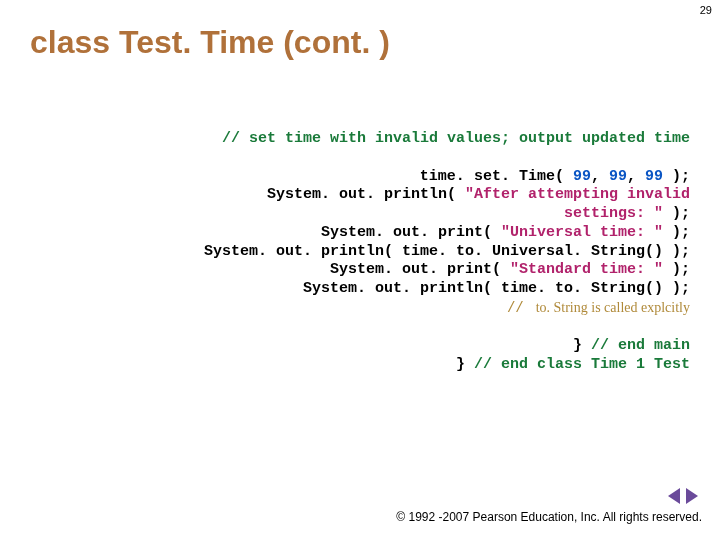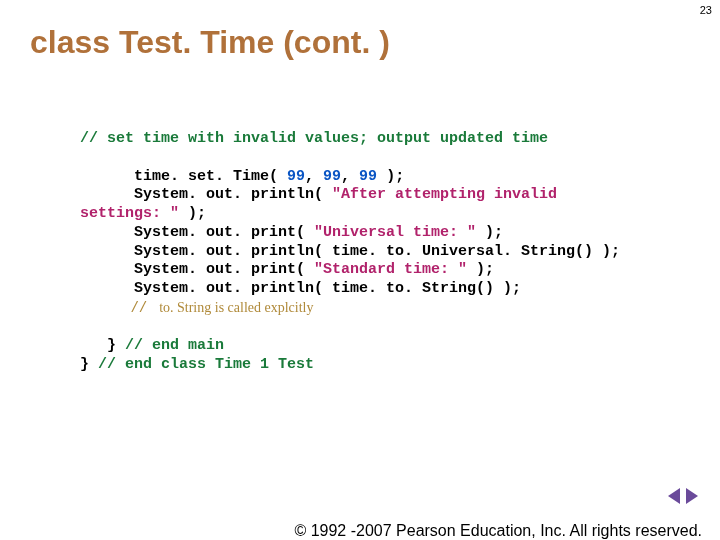--- a/index.html
+++ b/index.html
@@ -31,41 +31,42 @@
     position: absolute;
     top: 130px;
     left: 80px;
     right: 30px;
     font-family: "Courier New", Courier, monospace;
     font-size: 15px;
     font-weight: bold;
     line-height: 1.25;
     white-space: pre;
     color: #000;
+    text-align: right;
   }
   .kw-comment { color: #1a7a3a; }
   .kw-num { color: #0a55c4; }
   .kw-str { color: #b1226b; }
   .note-line {
     font-family: "Times New Roman", Times, serif;
     font-style: normal;
     font-weight: normal;
     color: #b08a3a;
     font-size: 14px;
   }
   .note-line .slashes {
     font-family: "Courier New", Courier, monospace;
     font-style: normal;
     font-weight: normal;
   }
   .footer {
     position: absolute;
-    bottom: 0;
+    bottom: 16px;
     right: 18px;
-    font-size: 16px;
+    font-size: 12px;
     color: #000;
   }
   .nav-triangles {
     position: absolute;
     bottom: 32px;
     right: 22px;
   }
   .tri {
     display: inline-block;
     width: 0;
@@ -74,21 +75,21 @@
     border-bottom: 8px solid transparent;
     margin-left: 2px;
     cursor: pointer;
   }
   .tri-left { border-right: 12px solid #6a4a9a; }
   .tri-right { border-left: 12px solid #6a4a9a; }
 </style>
 </head>
 <body>
 
-<div class="page-number">23</div>
+<div class="page-number">29</div>
 
 <div class="slide-title">class Test. Time (cont. )</div>
 
 <div class="code-block"><span class="kw-comment">// set time with invalid values; output updated time</span>
 
 <span>      time. set. Time( </span><span class="kw-num">99</span><span>, </span><span class="kw-num">99</span><span>, </span><span class="kw-num">99</span><span> );</span>
 <span>      System. out. println( </span><span class="kw-str">"After attempting invalid</span>
 <span class="kw-str">settings: "</span><span> );</span>
 <span>      System. out. print( </span><span class="kw-str">"Universal time: "</span><span> );</span>
 <span>      System. out. println( time. to. Universal. String() );</span>

